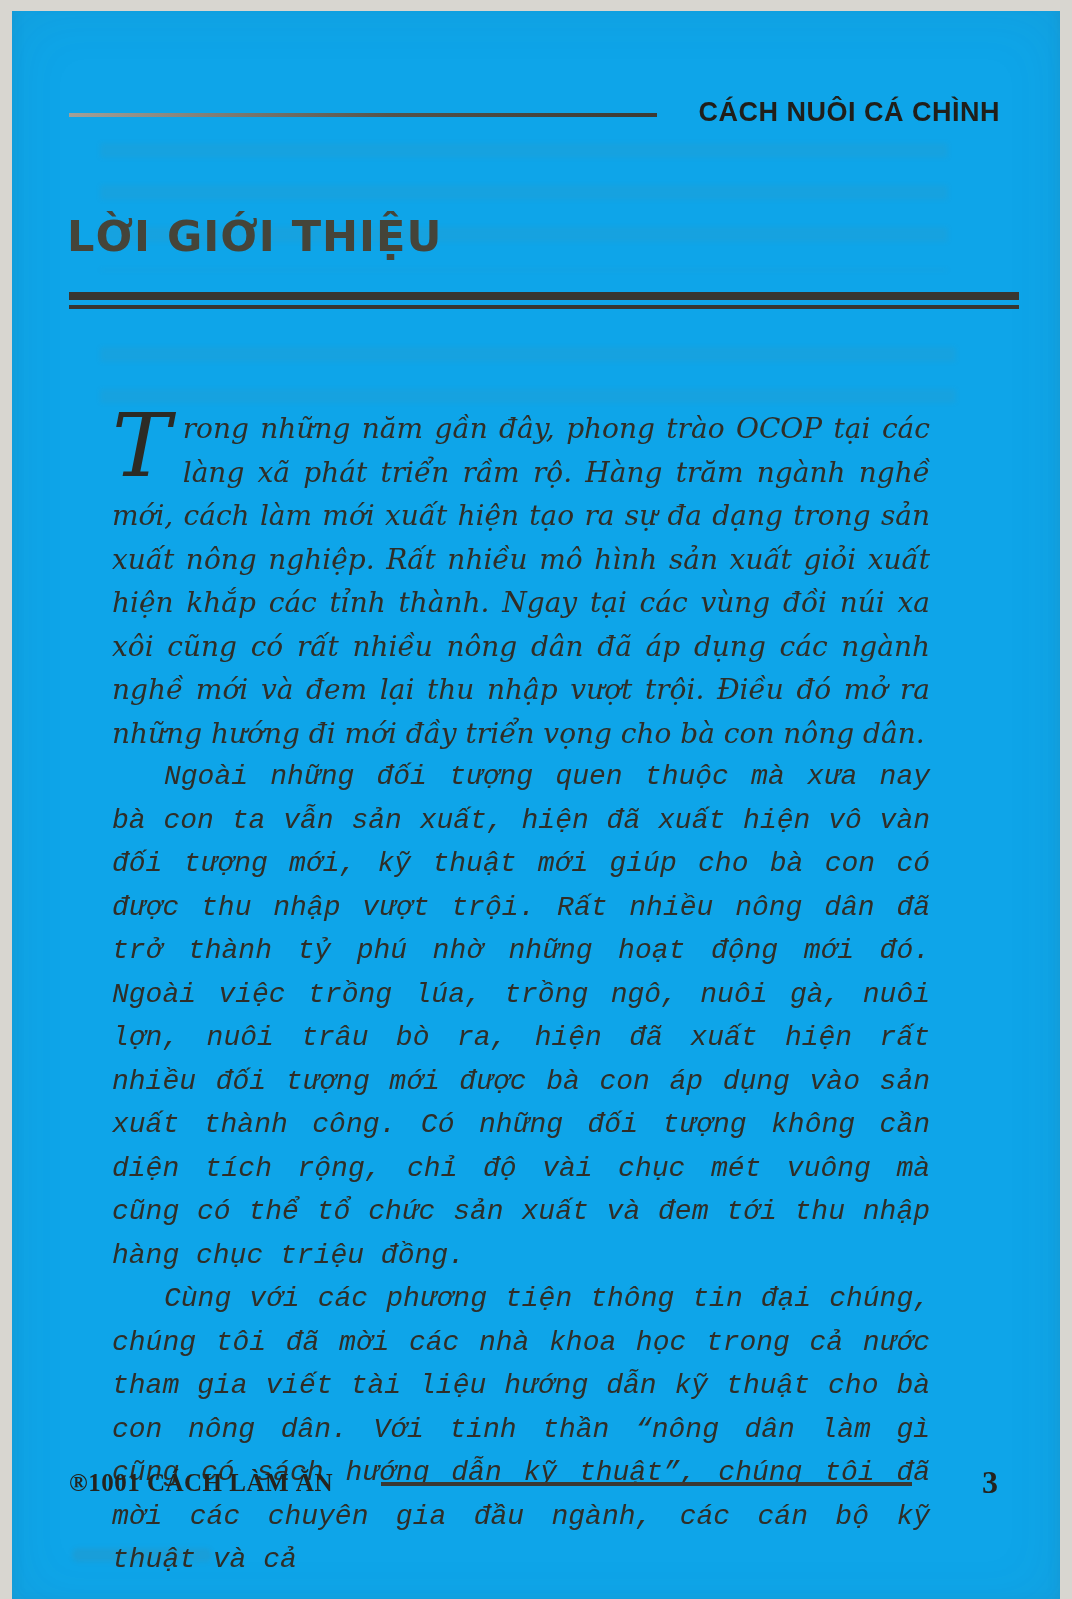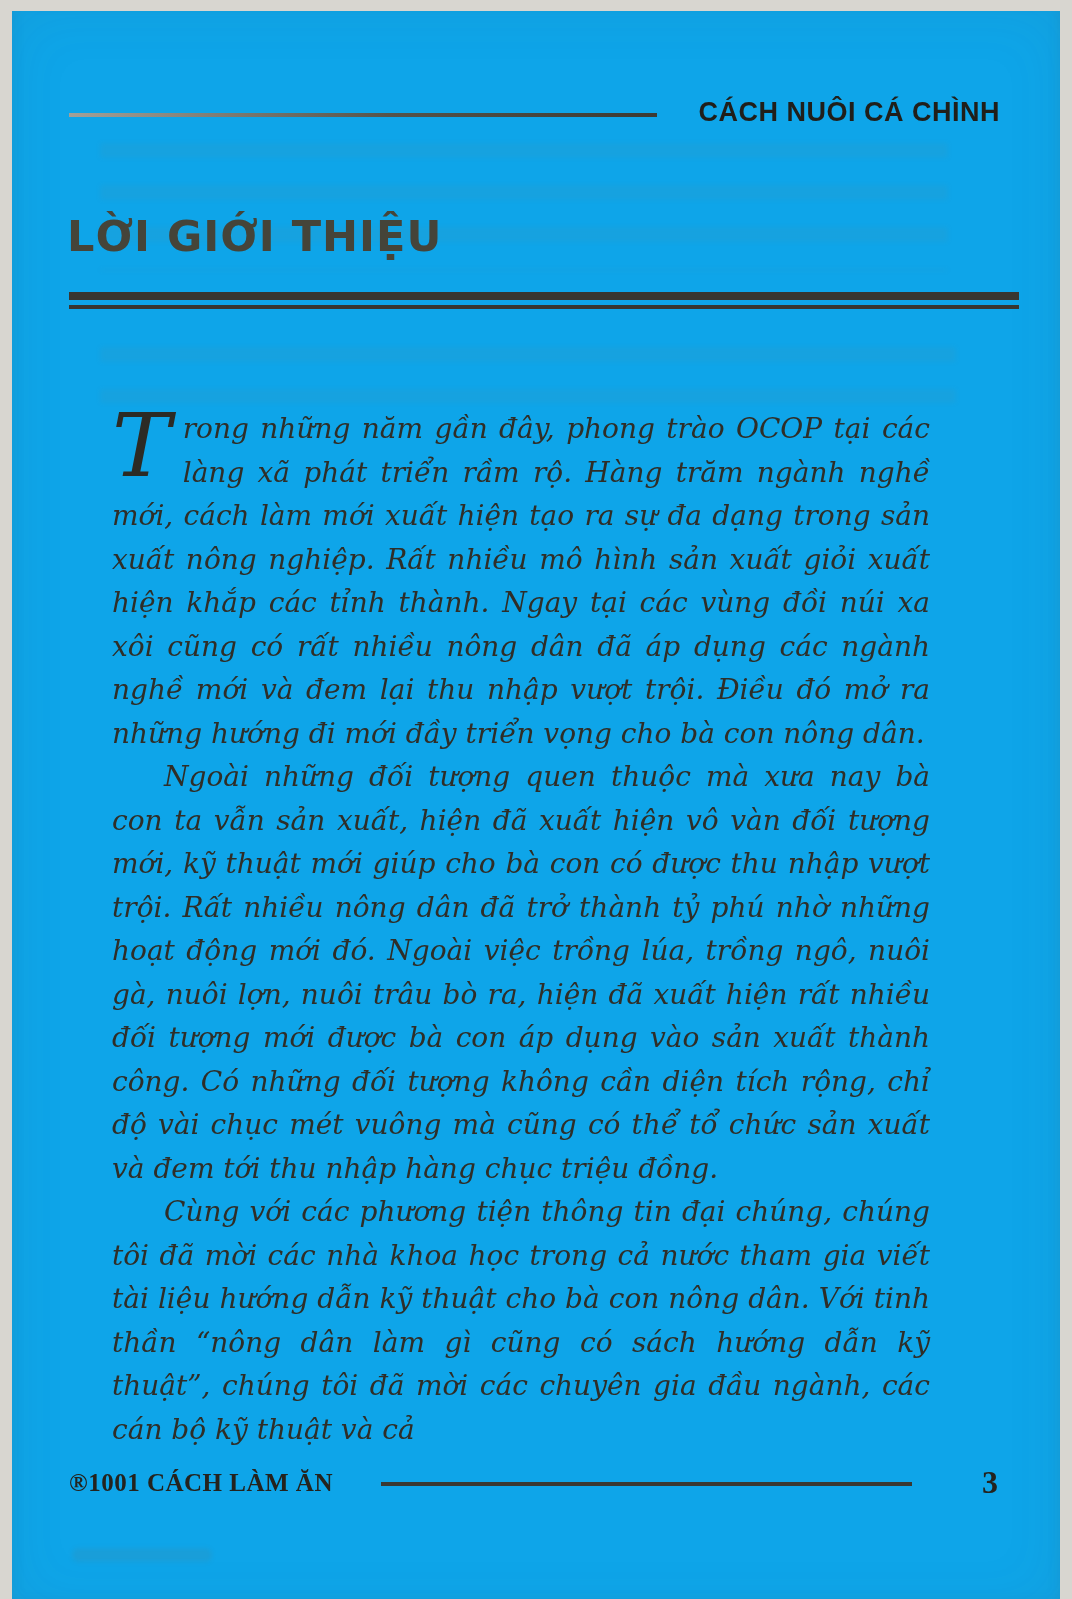--- a/index.html
+++ b/index.html
@@ -105,20 +105,21 @@
     color: #2f2e28;
     text-align: justify;
     text-justify: inter-word;
   }
   .body-text p {
     margin: 0;
     padding: 0;
   }
   .para-indent {
     text-indent: 52px;
+    font-family: Liberation Mono, monospace;
   }
   .dropcap {
     float: left;
     font-size: 88px;
     line-height: 74px;
     height: 84px;
     padding: 2px 12px 0 0;
     color: #2c2b25;
     font-style: italic;
   }

